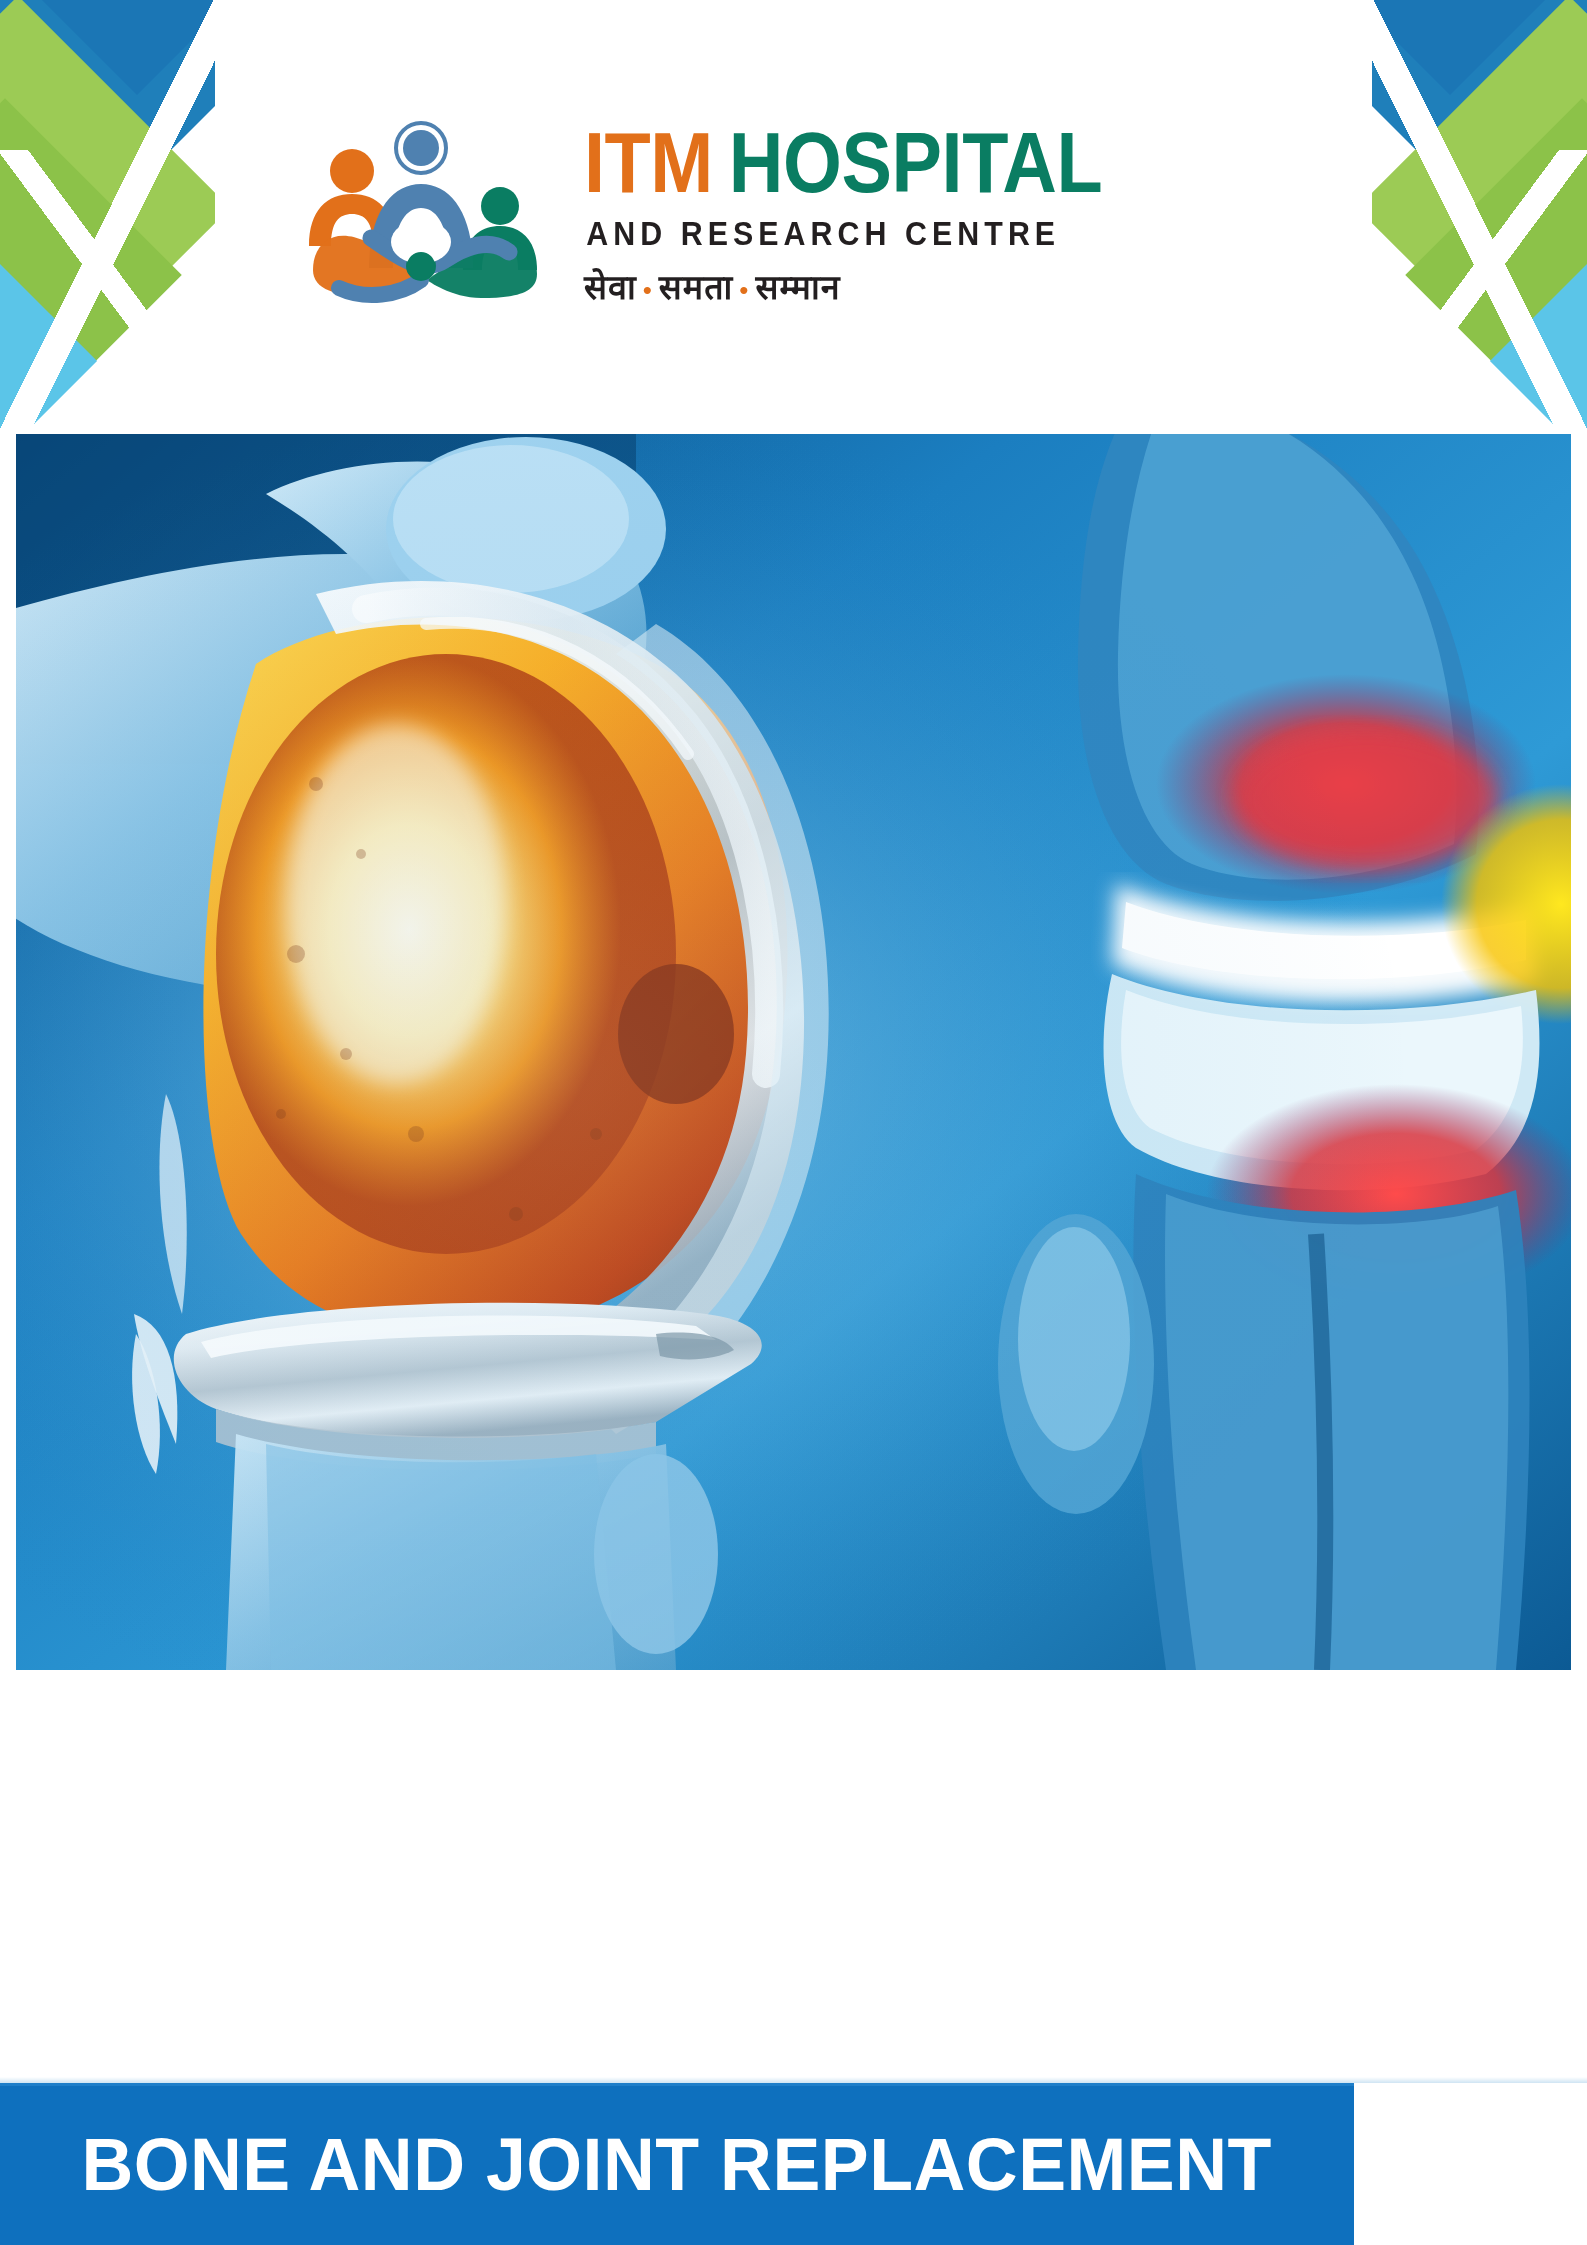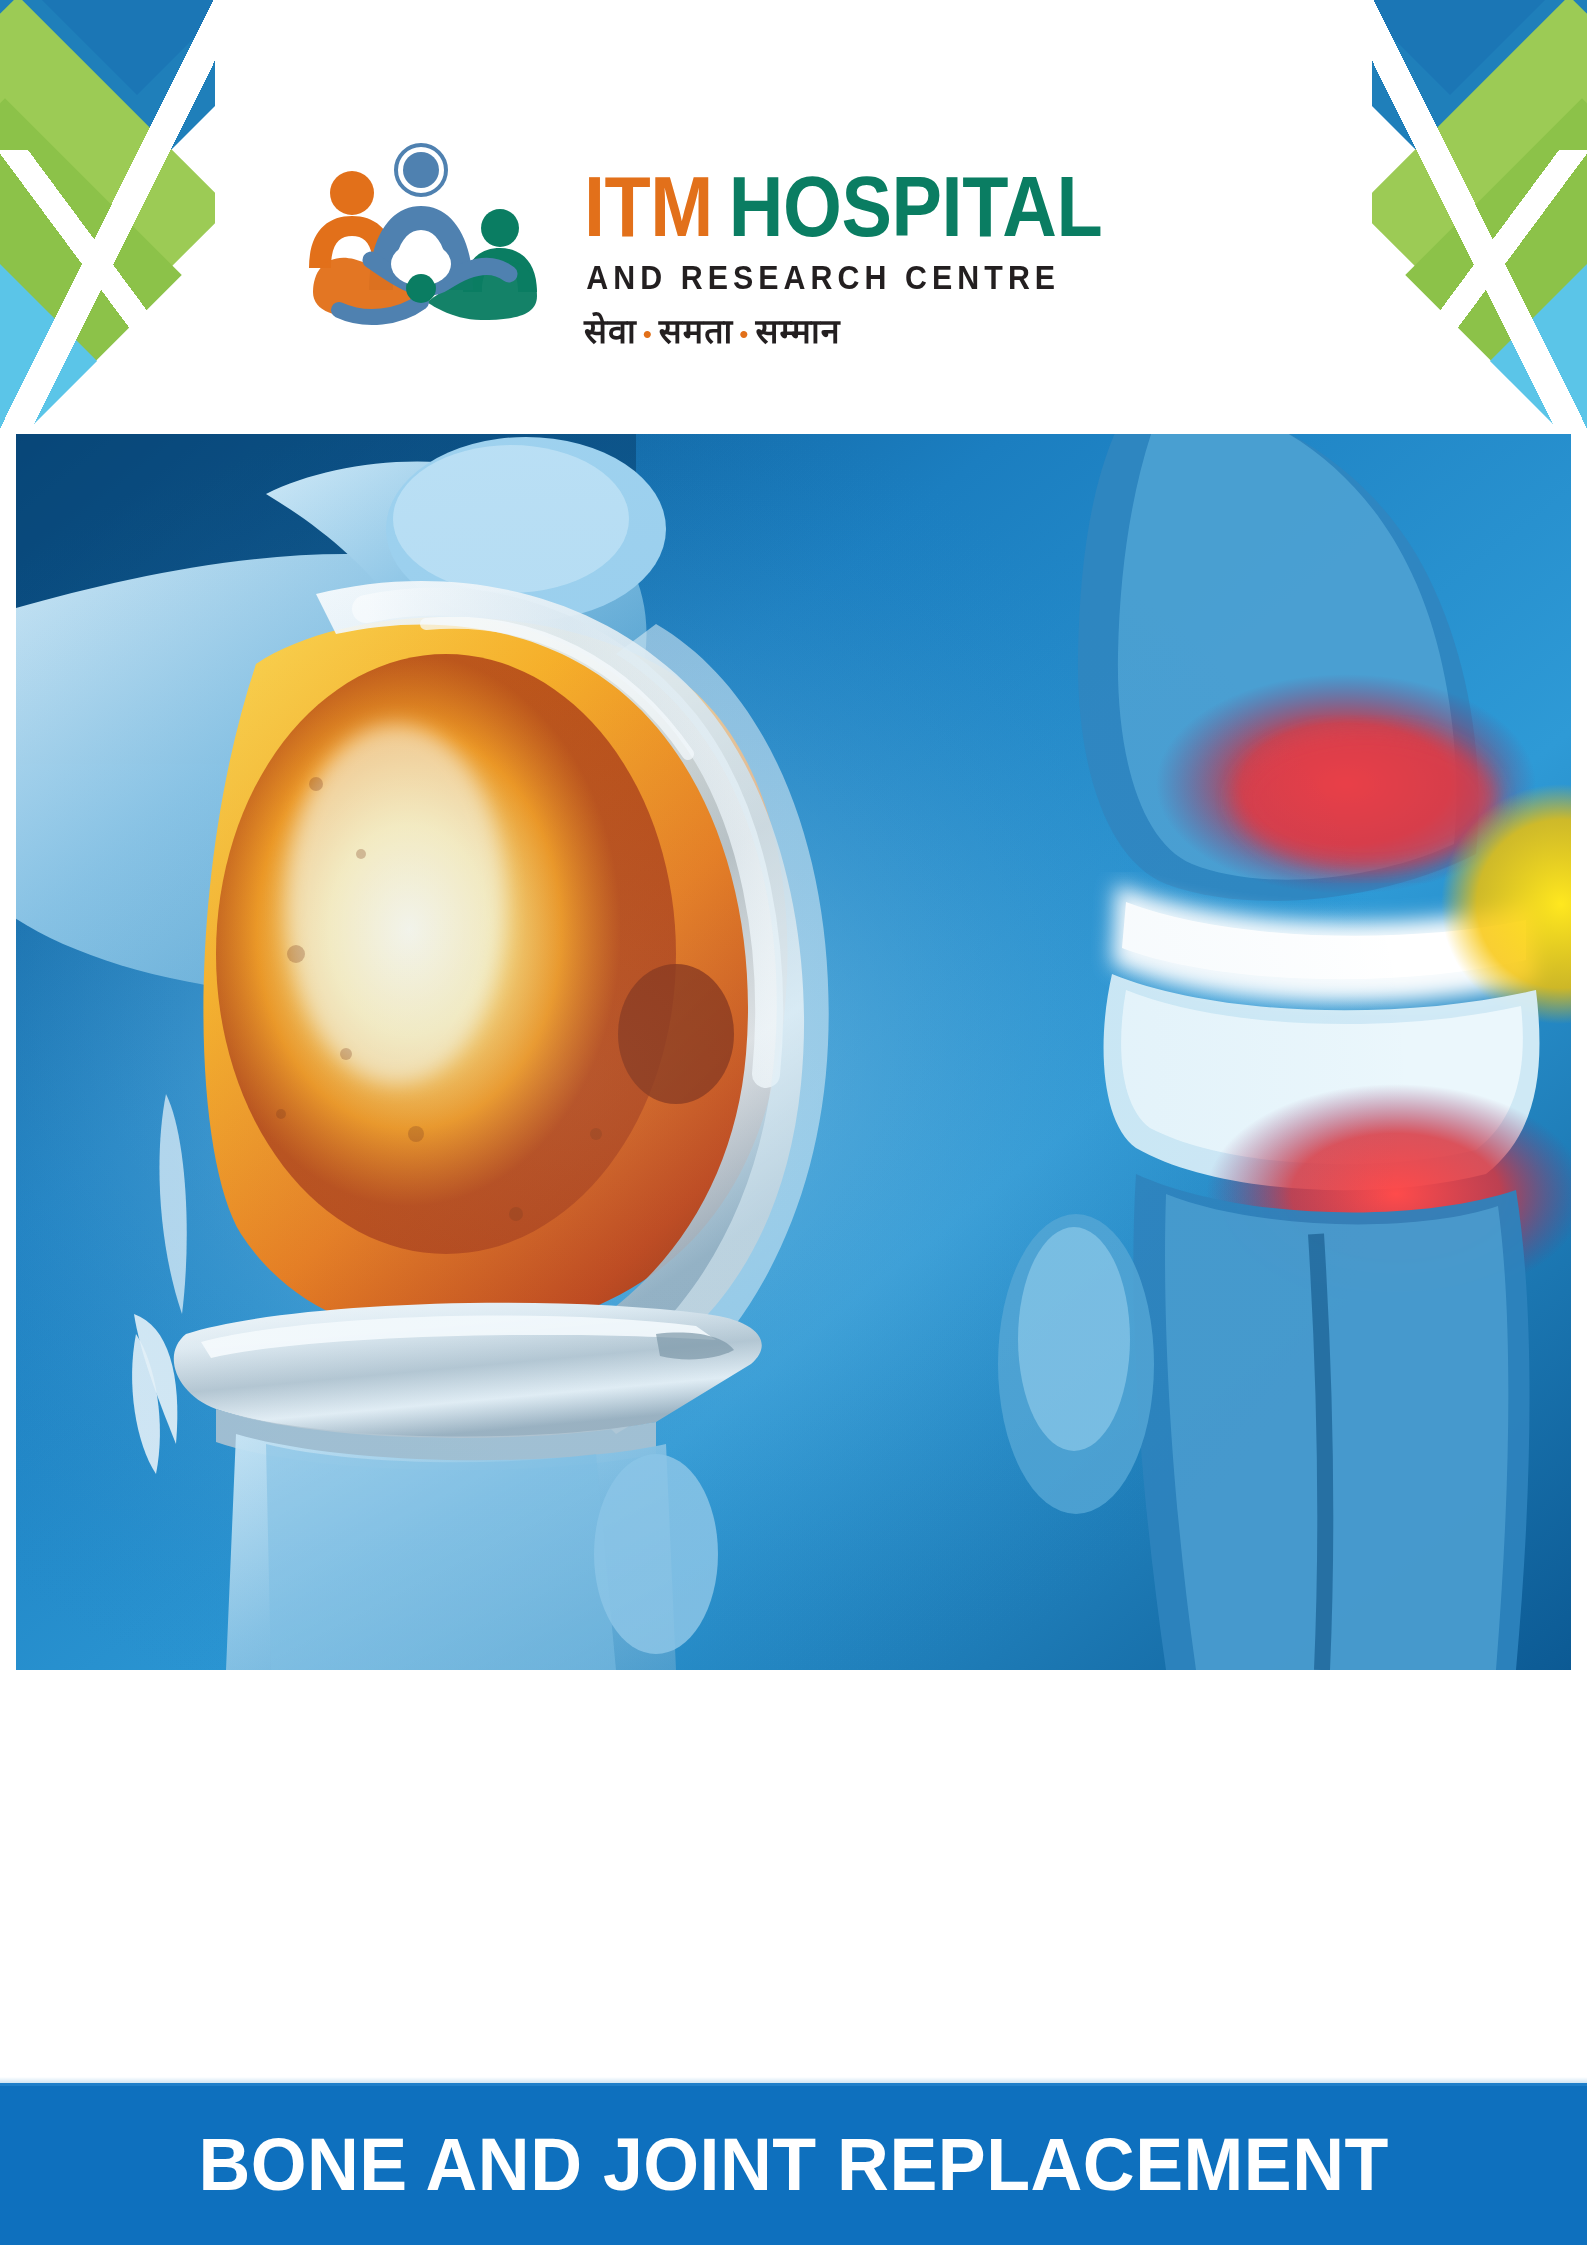--- a/index.html
+++ b/index.html
@@ -93,21 +93,21 @@
   }
 
   
   .logo {
     position:absolute; left:295px; top:118px;
     display:flex; align-items:center; gap:34px;
   }
   .logo-mark { position:relative; width:255px; height:190px; flex:0 0 auto; }
   .logo-mark svg { display:block; width:255px; height:190px; }
 
-  .logo-type { position:relative; padding-top:4px;margin-top:44px; }
+  .logo-type { position:relative; padding-top:4px; }
   .brand-line {
     font-family:"Liberation Sans", sans-serif;
     font-weight:700; letter-spacing:-0.5px;
     font-size:86px; line-height:0.94;
     white-space:nowrap;
     transform:scaleX(0.88); transform-origin:left center;
   }
   .brand-itm  { color:#E2701A; }
   .brand-hosp { color:#0A7D62; margin-left:18px; }
 
@@ -156,21 +156,21 @@
     font-size:74px;
     line-height:1.10;
     letter-spacing:-0.5px;
     white-space:nowrap;
     transform:scaleX(0.98);
   }
 
   
   .banner {
     position:absolute; left:0; bottom:0;
-    width:1587px; height:162px;
+    width:1354px; height:162px;
     background:#0E70BE;
     display:flex; align-items:center; justify-content:center;
     box-shadow:inset 0 3px 0 #1e7ec9;
   }
   .banner-text {
     font-family:"Liberation Sans", sans-serif;
     font-weight:700; color:#ffffff;
     font-size:74px; letter-spacing:0.5px;
     white-space:nowrap;
     transform:scaleX(0.97);

